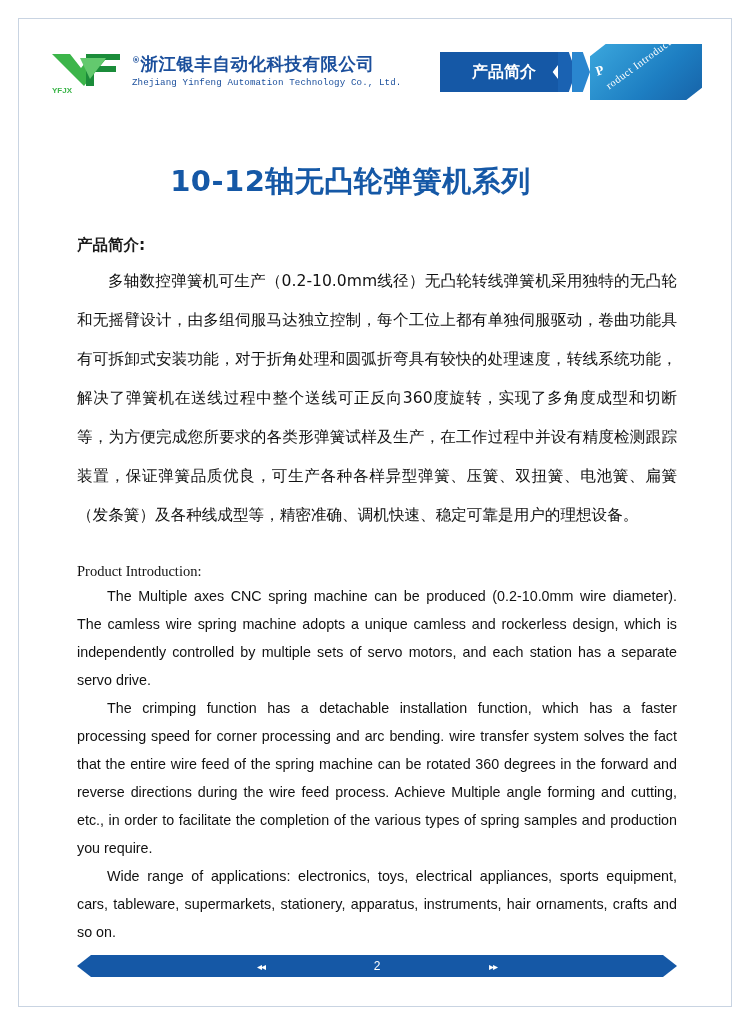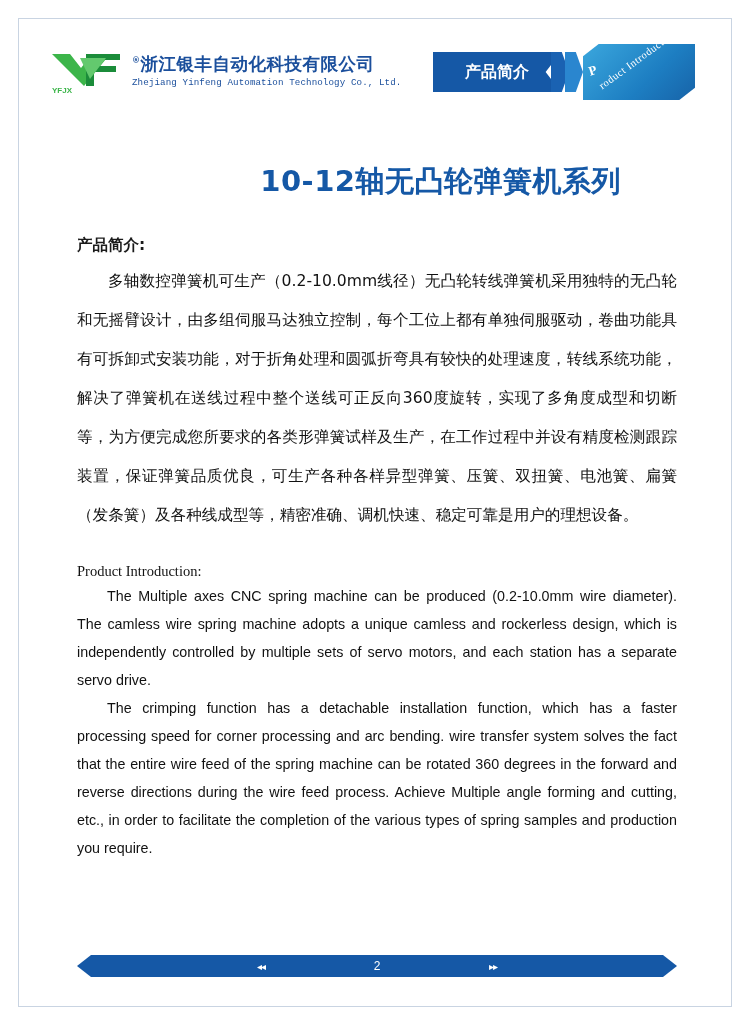--- a/index.html
+++ b/index.html
@@ -75,21 +75,21 @@
   }
   .reg-mark {
     font-size: 8px;
     vertical-align: super;
     color: #1b4f9c;
   }
 
   
   .banner {
     position: absolute;
-    right: 7px;
+    right: 0;
     top: 0;
     width: 260px;
     height: 56px;
   }
   .banner-cn {
     position: absolute;
     left: 0; top: 8px;
     width: 128px;
     height: 40px;
     background: #1558a6;
@@ -135,26 +135,27 @@
     font-family: "Liberation Serif", serif;
   }
   .banner-en span b { font-size: 13px; font-weight: bold; }
 
   
   .title {
     position: absolute;
     left: 0;
     top: 162px;
     width: 621px;
-    text-align: right;
+    text-align: center;
     font-size: 29px;
     font-weight: bold;
     color: #1558a6;
     letter-spacing: 0.5px;
     font-family: "DejaVu Sans", sans-serif;
+    padding-left: 40px;
   }
 
   
   .content {
     position: absolute;
     left: 77px;
     top: 235px;
     width: 600px;
   }
   .label-cn {
@@ -266,20 +267,21 @@
 
   <div class="title">10-12轴无凸轮弹簧机系列</div>
 
   <div class="content">
     <div class="label-cn">产品简介:</div>
     <p class="para-cn">多轴数控弹簧机可生产（0.2-10.0mm线径）无凸轮转线弹簧机采用独特的无凸轮和无摇臂设计，由多组伺服马达独立控制，每个工位上都有单独伺服驱动，卷曲功能具有可拆卸式安装功能，对于折角处理和圆弧折弯具有较快的处理速度，转线系统功能，解决了弹簧机在送线过程中整个送线可正反向360度旋转，实现了多角度成型和切断等，为方便完成您所要求的各类形弹簧试样及生产，在工作过程中并设有精度检测跟踪装置，保证弹簧品质优良，可生产各种各样异型弹簧、压簧、双扭簧、电池簧、扁簧（发条簧）及各种线成型等，精密准确、调机快速、稳定可靠是用户的理想设备。</p>
 
     <div class="label-en">Product Introduction:</div>
     <p class="para-en">The Multiple axes CNC spring machine can be produced (0.2-10.0mm wire diameter). The camless wire spring machine adopts a unique camless and rockerless design, which is independently controlled by multiple sets of servo motors, and each station has a separate servo drive.</p>
     <p class="para-en">The crimping function has a detachable installation function, which has a faster processing speed for corner processing and arc bending. wire transfer system solves the fact that the entire wire feed of the spring machine can be rotated 360 degrees in the forward and reverse directions during the wire feed process. Achieve Multiple angle forming and cutting, etc., in order to facilitate the completion of the various types of spring samples and production you require.</p>
+    <p class="para-en">Wide range of applications: electronics, toys, electrical appliances, sports equipment, cars, tableware, supermarkets, stationery, apparatus, instruments, hair ornaments, crafts and so on.</p>
   </div>
 
   <div class="footer">
     <div class="footer-bar"></div>
     <div class="footer-prev">◂◂</div>
     <div class="footer-num">2</div>
     <div class="footer-next">▸▸</div>
   </div>
 </div>
 

